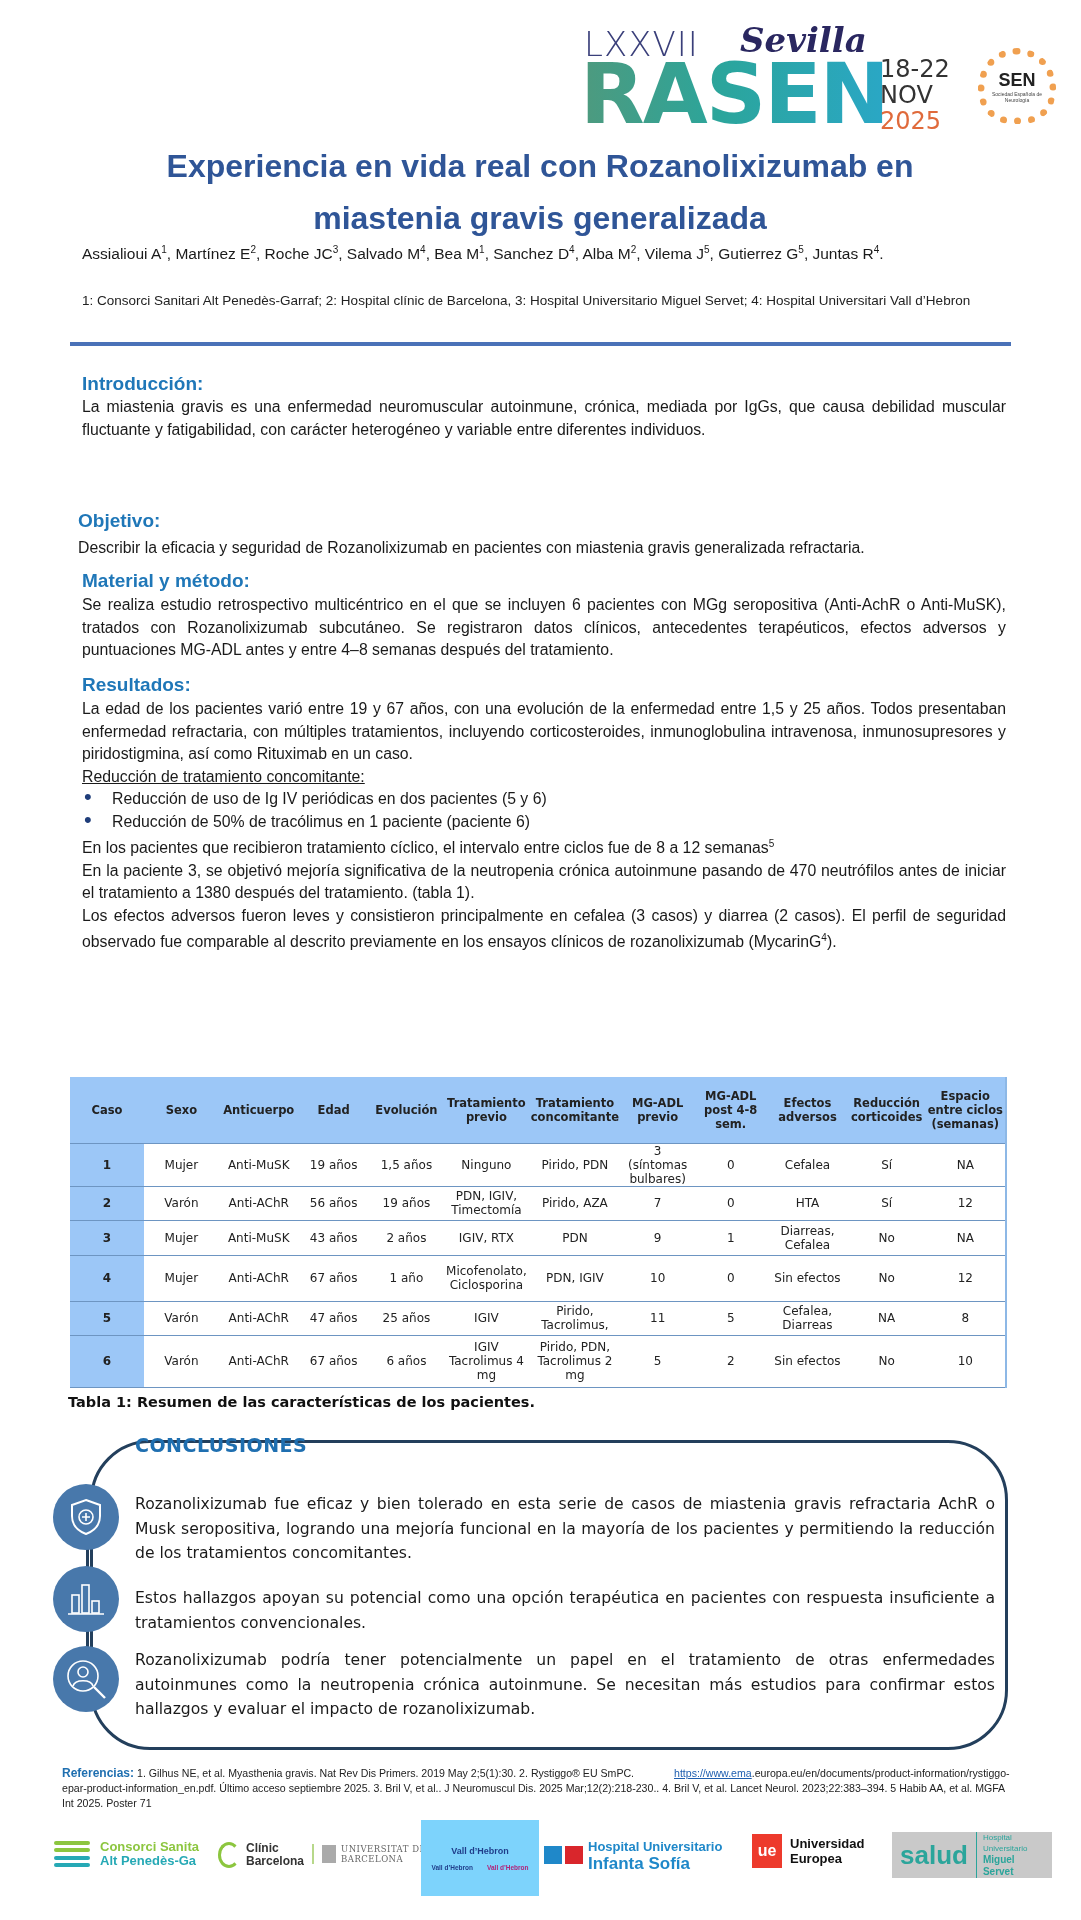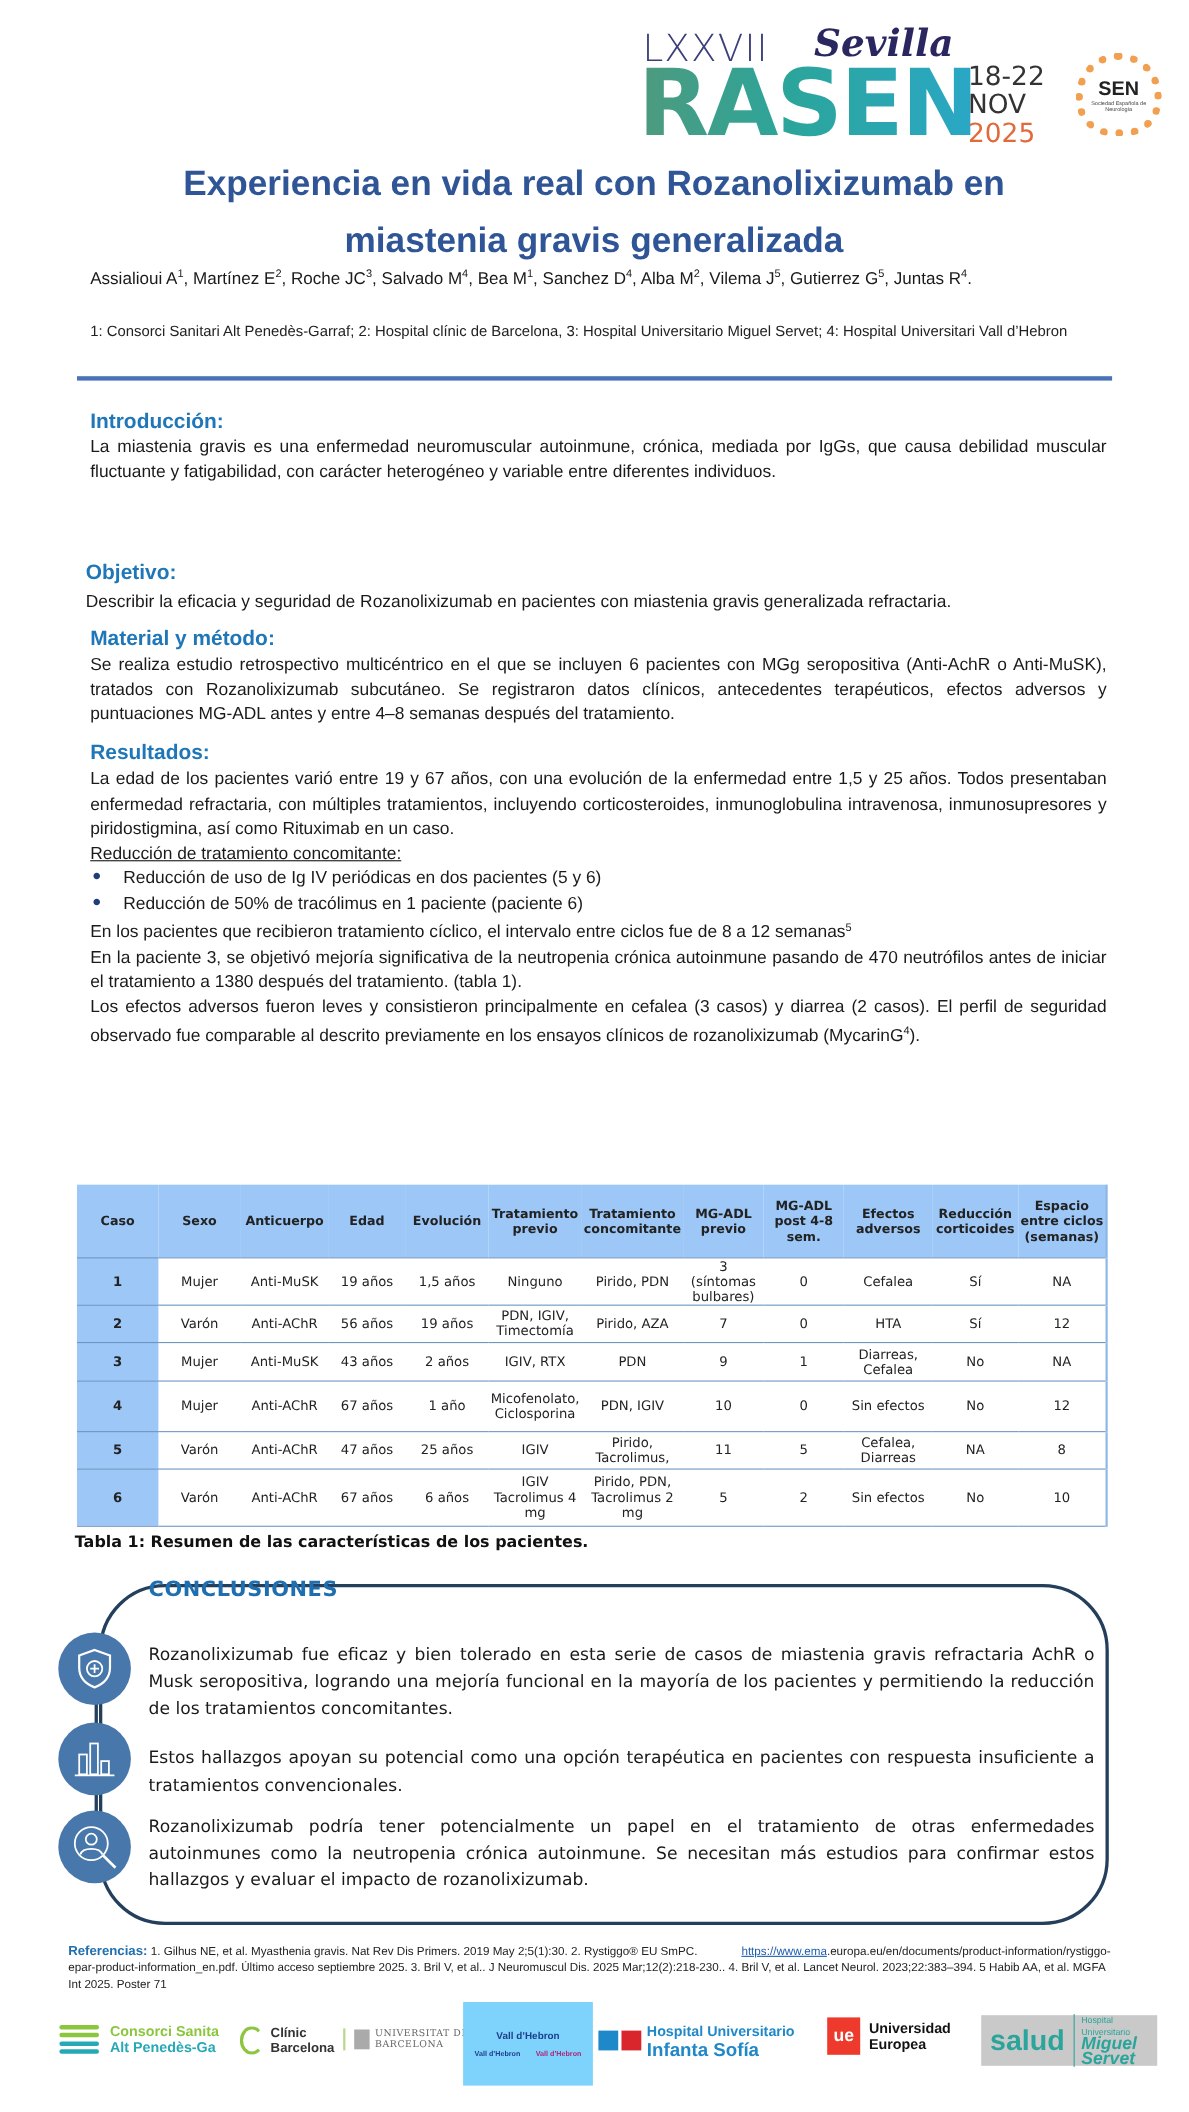--- a/index.html
+++ b/index.html
@@ -81,21 +81,21 @@
   .logo-sofia .flag { width: 40px; height: 18px; display: flex; margin-right: 4px; }
   .logo-sofia .flag .b { width: 18px; background: #1f88c9; } .logo-sofia .flag .r { width: 18px; background: #d9262c; margin-left: 3px; }
   .logo-sofia .txt { color: #1f88c9; font-weight: bold; line-height: 17px; }
   .logo-sofia .t1 { font-size: 13px; } .logo-sofia .t2 { font-size: 17px; }
   .logo-ue { left: 702px; top: 14px; }
   .logo-ue .box { width: 30px; height: 34px; background: #ed3a2c; color: #fff; font-weight: bold; font-size: 16px; display: flex; align-items: center; justify-content: center; margin-right: 8px; }
   .logo-ue .txt { font-weight: bold; font-size: 13px; line-height: 15px; color: #111; }
   .logo-salud { left: 842px; top: 12px; width: 160px; height: 46px; background: #c9c9c9; padding: 0 8px; }
   .logo-salud .s { font-size: 26px; font-weight: bold; color: #2ba59b; margin-right: 8px; }
   .logo-salud .hm { border-left: 1px solid #2ba59b; padding-left: 6px; font-size: 8px; color: #2ba59b; line-height: 11px; }
-  .logo-salud .hm b { font-size: 16px; font-style: italic; }
+  .logo-salud .hm b { font-size: 10px; }
 </style>
 </head>
 <body>
 
 <div class="header-logos">
   <div class="rasen-block">
     <span class="lxxvii">LXXVII</span>
     <span class="sevilla">Sevilla</span>
     <span class="rasen">RASEN</span>
     <div class="dates">

